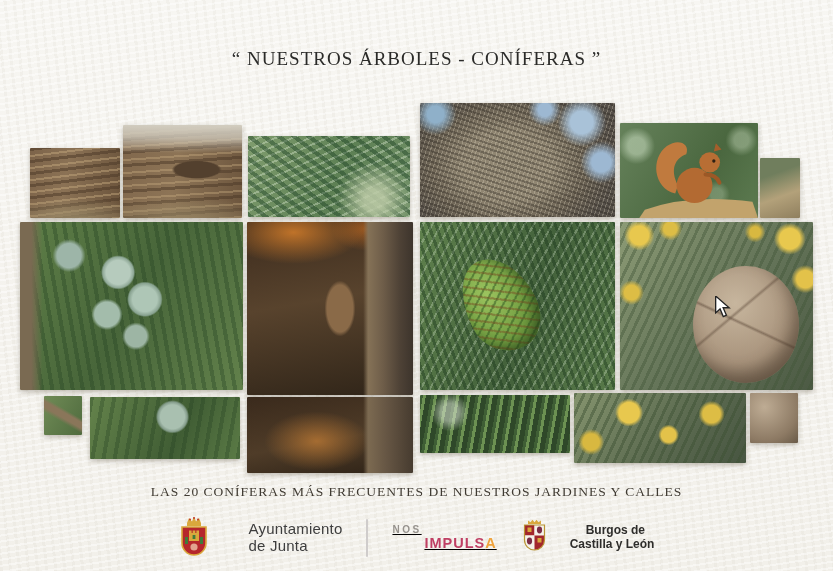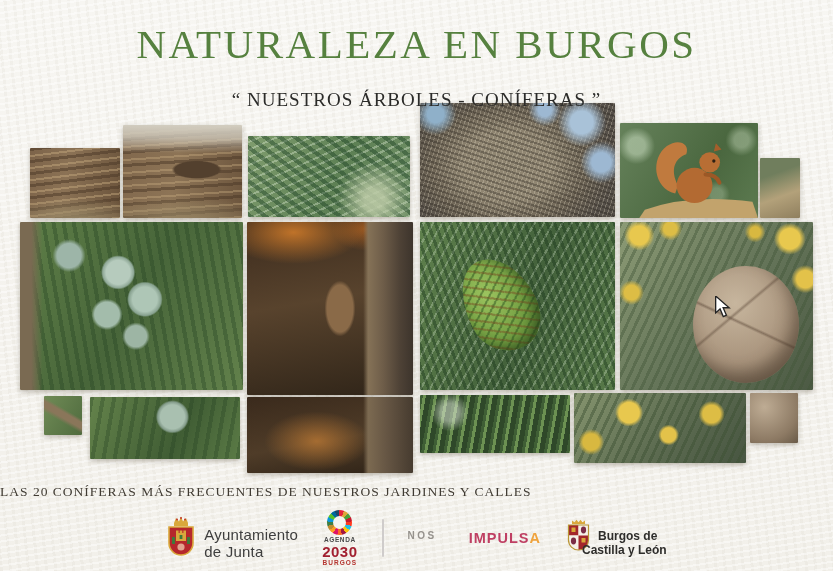--- a/index.html
+++ b/index.html
@@ -169,55 +169,54 @@
       radial-gradient(circle at 80% 30%,#ddbd45 0 6%,rgba(221,189,69,0) 9%),
       radial-gradient(circle at 10% 70%,#d8b840 0 5%,rgba(216,184,64,0) 8%),
       repeating-linear-gradient(115deg,rgba(60,80,50,.45) 0 3px,rgba(0,0,0,0) 3px 8px),
       linear-gradient(130deg,#85946e,#5d6c51 55%,#475541);
   }
   .t-cone-frag{
     background:radial-gradient(circle at 30% 28%,#beac94,#8d7a64 68%,#695a48 100%);
   }
   
   .caption{
-    position:absolute;top:484px;left:0;width:100%;text-align:left;z-index:3;
+    position:absolute;top:484px;left:0;width:100%;text-align:center;z-index:3;
     font-family:"Liberation Serif",serif;font-size:13.5px;letter-spacing:1px;
     color:#403b33;font-weight:500;
   }
   
   .footer{
     position:absolute;top:509px;left:0;width:100%;height:58px;z-index:3;
     display:flex;justify-content:center;align-items:center;gap:24px;
   }
-  .logo{display:flex;align-items:flex-end;}
+  .logo{display:flex;align-items:center;gap:32px;}
   .burgos-text{margin-left:8px;font-size:15px;color:#3e3e3e;line-height:1.12;letter-spacing:.2px;}
   .agenda{display:flex;flex-direction:column;align-items:center;line-height:1;}
   .sdg{width:25px;height:25px;border-radius:50%;position:relative;margin-bottom:2px;
     background:conic-gradient(#e5243b 0 21deg,#dda63a 21deg 42deg,#4c9f38 42deg 64deg,#c5192d 64deg 85deg,#ff3a21 85deg 106deg,#26bde2 106deg 127deg,#fcc30b 127deg 148deg,#a21942 148deg 169deg,#fd6925 169deg 190deg,#dd1367 190deg 212deg,#fd9d24 212deg 233deg,#bf8b2e 233deg 254deg,#3f7e44 254deg 275deg,#0a97d9 275deg 296deg,#56c02b 296deg 317deg,#00689d 317deg 338deg,#19486a 338deg 360deg);}
   .sdg::after{content:"";position:absolute;inset:6px;border-radius:50%;background:#f5f4ef;}
   .agenda-word{font-size:6.5px;color:#4a4a4a;letter-spacing:.6px;font-weight:700;}
   .agenda-year{font-size:15px;font-weight:700;color:#a11f2f;letter-spacing:.5px;margin:1px 0;}
   .agenda-city{font-size:6.5px;font-weight:700;color:#b5342f;letter-spacing:1px;}
   .vdiv{width:2px;height:38px;background:#cfcccb;border-radius:1px;}
-  .impulsa{display:flex;line-height:1.15;}
+  .impulsa{display:flex;flex-direction:column;line-height:1.15;text-decoration:underline;}
   .impulsa-nos{font-size:10px;color:#96928d;letter-spacing:2.5px;font-weight:700;}
   .impulsa-main{font-size:14.5px;font-weight:700;color:#bf3f63;letter-spacing:1px;margin-left:32px;}
   .impulsa-accent{color:#efa33d;}
   .junta-text{margin-left:6px;font-size:12px;font-weight:700;color:#2e2d2b;line-height:1.15;}
   .junta-text .l2{margin-left:-16px;}
   
   .cursor{position:absolute;left:714px;top:296px;z-index:9;}
 </style>
 </head>
 <body>
 
 <div class="page">
 
   <div class="header">
-    <div class="title">NATURALEZA EN BURGOS</div>
     <div class="subtitle">“ NUESTROS ÁRBOLES - CONÍFERAS ”</div>
   </div>
 
   <div class="tile pA1 t-lizard" aria-label="Lizard tail on rock (photo fragment)"></div>
   <div class="tile pA2 t-lizard-head" aria-label="Lizard resting on a stone"></div>
   <div class="tile pB t-juniper" aria-label="Green juniper scale foliage"></div>
   <div class="tile pC t-bark" aria-label="Conifer trunk and canopy seen from below"></div>
   <div class="tile pD t-squirrel" aria-label="Red squirrel eating on a branch">
     <svg class="squirrel-svg" viewBox="0 0 100 70" preserveAspectRatio="none">
       <path d="M18,64 Q50,52 96,58 L100,70 L14,70 Z" fill="#c2a36c"></path>
@@ -266,26 +265,20 @@
         <rect x="6" y="22" width="3" height="7" fill="#3f7a3a"></rect>
         <rect x="21" y="22" width="3" height="7" fill="#3f7a3a"></rect>
         <circle cx="15" cy="32" r="3.6" fill="#e3a38f"></circle>
       </svg>
       <div class="burgos-text">
         <div>Ayuntamiento</div>
         <div>de Junta</div>
       </div>
     </div>
 
-    <div class="agenda">
-      <div class="sdg"></div>
-      <div class="agenda-word">AGENDA</div>
-      <div class="agenda-year">2030</div>
-      <div class="agenda-city">BURGOS</div>
-    </div>
 
     <div class="vdiv"></div>
 
     <div class="impulsa">
       <span class="impulsa-nos">NOS</span>
       <span class="impulsa-main"><span>IMPULS</span><span class="impulsa-accent">A</span></span>
     </div>
 
     <div class="logo">
       <svg width="27" height="40" viewBox="0 0 27 40">

